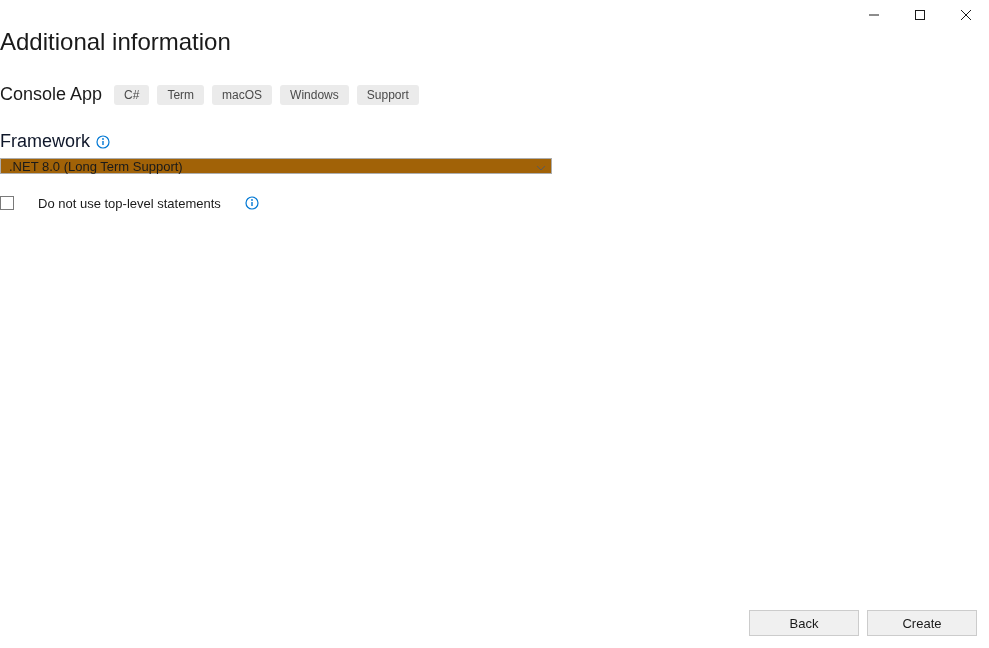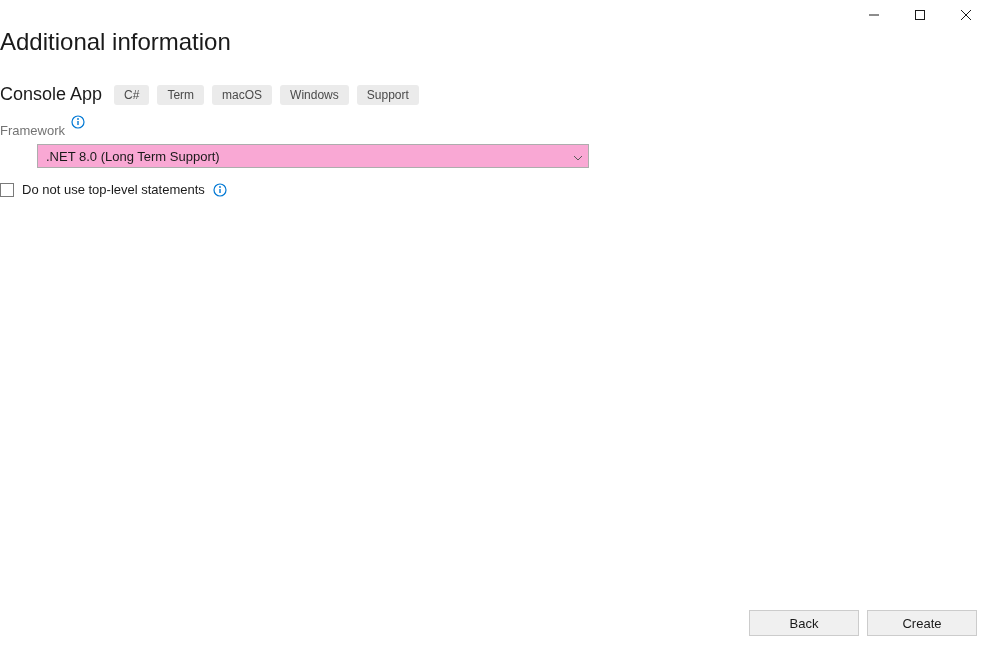--- a/index.html
+++ b/index.html
@@ -40,20 +40,21 @@
     .page-title {
       font-size: 24px;
       font-weight: 400;
       color: #1a1a1a;
       margin-bottom: 28px;
     }
     .subtitle-row {
       display: flex;
       align-items: center;
       gap: 12px;
+      margin-bottom: 26px;
     }
     .subtitle {
       font-size: 18px;
       font-weight: 400;
       color: #1a1a1a;
     }
     .tags {
       display: flex;
       gap: 8px;
     }
@@ -67,59 +68,56 @@
     .field-group {
       margin-bottom: 6px;
     }
     .field-label-row {
       display: flex;
       align-items: center;
       gap: 6px;
       margin-bottom: 6px;
     }
     .field-label {
-      font-size: 13px;
-      color: #737373;
-      margin-top: 18px;
+      font-size: 18px;
+      color: #0f172a;
     }
     .info-icon {
       display: inline-flex;
       align-items: center;
       justify-content: center;
       width: 14px;
       height: 14px;
       cursor: pointer;
     }
     .info-icon svg {
       width: 14px;
       height: 14px;
     }
     .dropdown {
       width: 552px;
-      height: 24px;
+      height: 16px;
       border: 1px solid #adadad;
-      background: #f9a8d4;
+      background: #a16207;
       display: flex;
       align-items: center;
       justify-content: space-between;
       padding: 0 6px 0 8px;
       cursor: pointer;
       font-size: 13px;
       color: #1a1a1a;
-      margin-left: 37px;
     }
     .dropdown-arrow svg {
       width: 8px;
       height: 5px;
     }
     .checkbox-row {
       display: flex;
-      align-items: center;
-      gap: 8px;
-      margin-top: 14px;
+      gap: 24px;
+      margin-top: 22px;
     }
     .checkbox {
       width: 14px;
       height: 14px;
       border: 1px solid #7a7a7a;
       background: #ffffff;
       cursor: pointer;
       flex-shrink: 0;
     }
     .checkbox-label {

